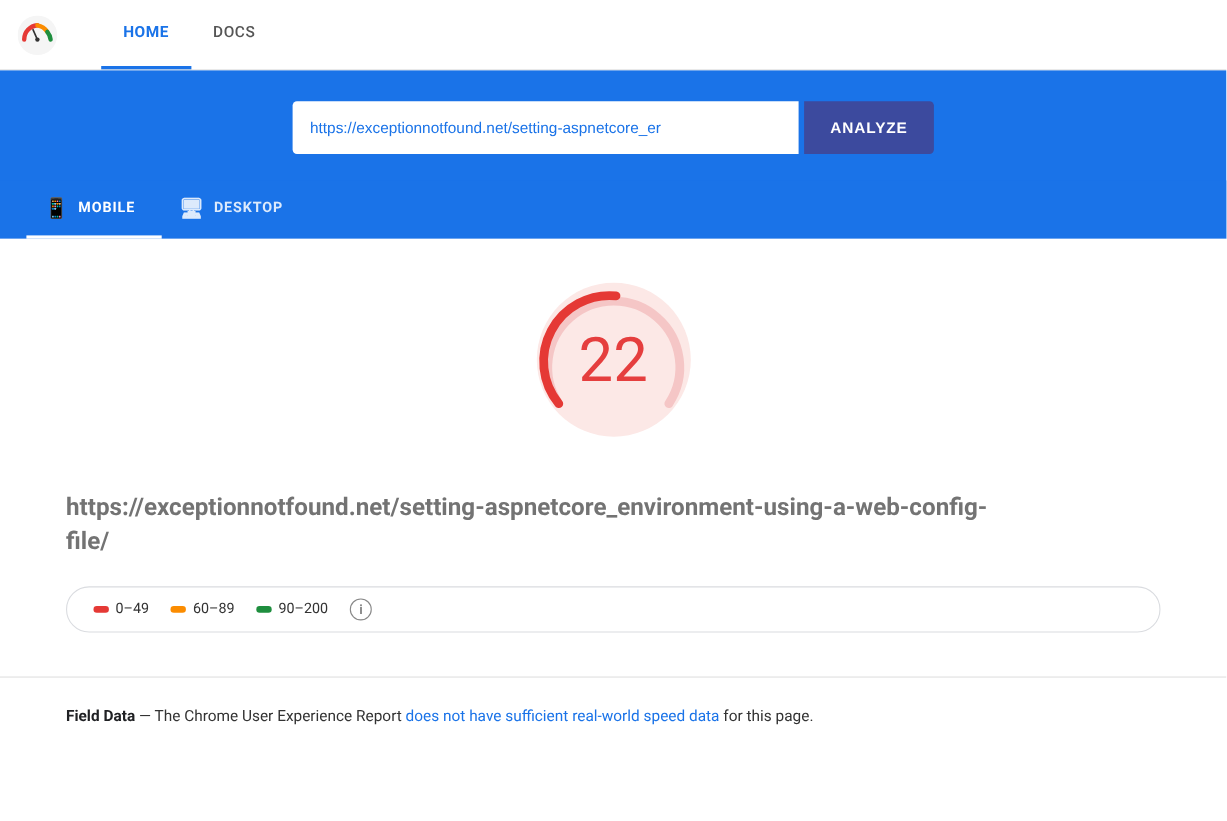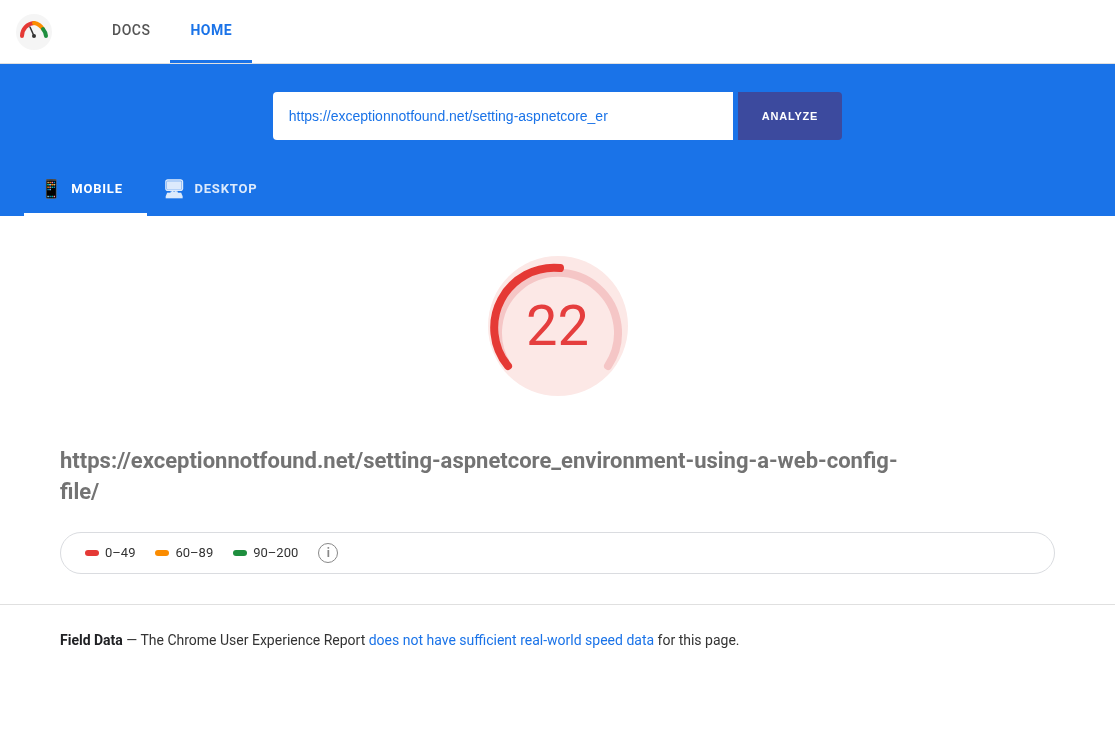--- a/index.html
+++ b/index.html
@@ -76,21 +76,21 @@
       font-size: 14px;
       color: #1a73e8;
       outline: none;
       background: #fff;
     }
     .analyze-btn {
       height: 48px;
       padding: 0 24px;
       background: #3c4a9e;
       color: #fff;
-      font-size: 11px;
+      font-size: 14px;
       font-weight: 700;
       letter-spacing: 0.8px;
       border: none;
       border-radius: 0 4px 4px 0;
       cursor: pointer;
       text-transform: uppercase;
     }
 
     
     .view-tabs {
@@ -177,21 +177,21 @@
     }
 
     
     .score-legend {
       display: flex;
       align-items: center;
       gap: 20px;
       border: 1px solid #dadce0;
       border-radius: 24px;
       padding: 10px 24px;
-      margin-bottom: 30px;
+      margin-bottom: 40px;
     }
     .legend-item {
       display: flex;
       align-items: center;
       gap: 6px;
       font-size: 13px;
       color: #333;
     }
     .legend-dot {
       width: 14px;
@@ -251,25 +251,25 @@
 
       <path d="M6 22 A13 13 0 0 1 18 9" stroke="#e53935" stroke-width="4" fill="none" stroke-linecap="round"></path>
       <path d="M18 9 A13 13 0 0 1 27 15" stroke="#fb8c00" stroke-width="4" fill="none" stroke-linecap="round"></path>
       <path d="M27 15 A13 13 0 0 1 30 22" stroke="#1e8e3e" stroke-width="4" fill="none" stroke-linecap="round"></path>
 
       <line x1="18" y1="22" x2="14" y2="13" stroke="#333" stroke-width="1.5" stroke-linecap="round"></line>
       <circle cx="18" cy="22" r="2" fill="#333"></circle>
     </svg>
   </div>
   <div class="nav-tabs">
+    <div class="nav-tab active">
+      <span>HOME</span>
+    </div>
     <div class="nav-tab">
       <span>DOCS</span>
-    </div>
-    <div class="nav-tab active">
-      <span>HOME</span>
     </div>
   </div>
 </nav>
 
 <div class="hero-section">
   <div class="search-bar">
     <input type="text" class="url-input" value="https://exceptionnotfound.net/setting-aspnetcore_er" style="">
     <button class="analyze-btn">
       <span>ANALYZE</span>
     </button>

